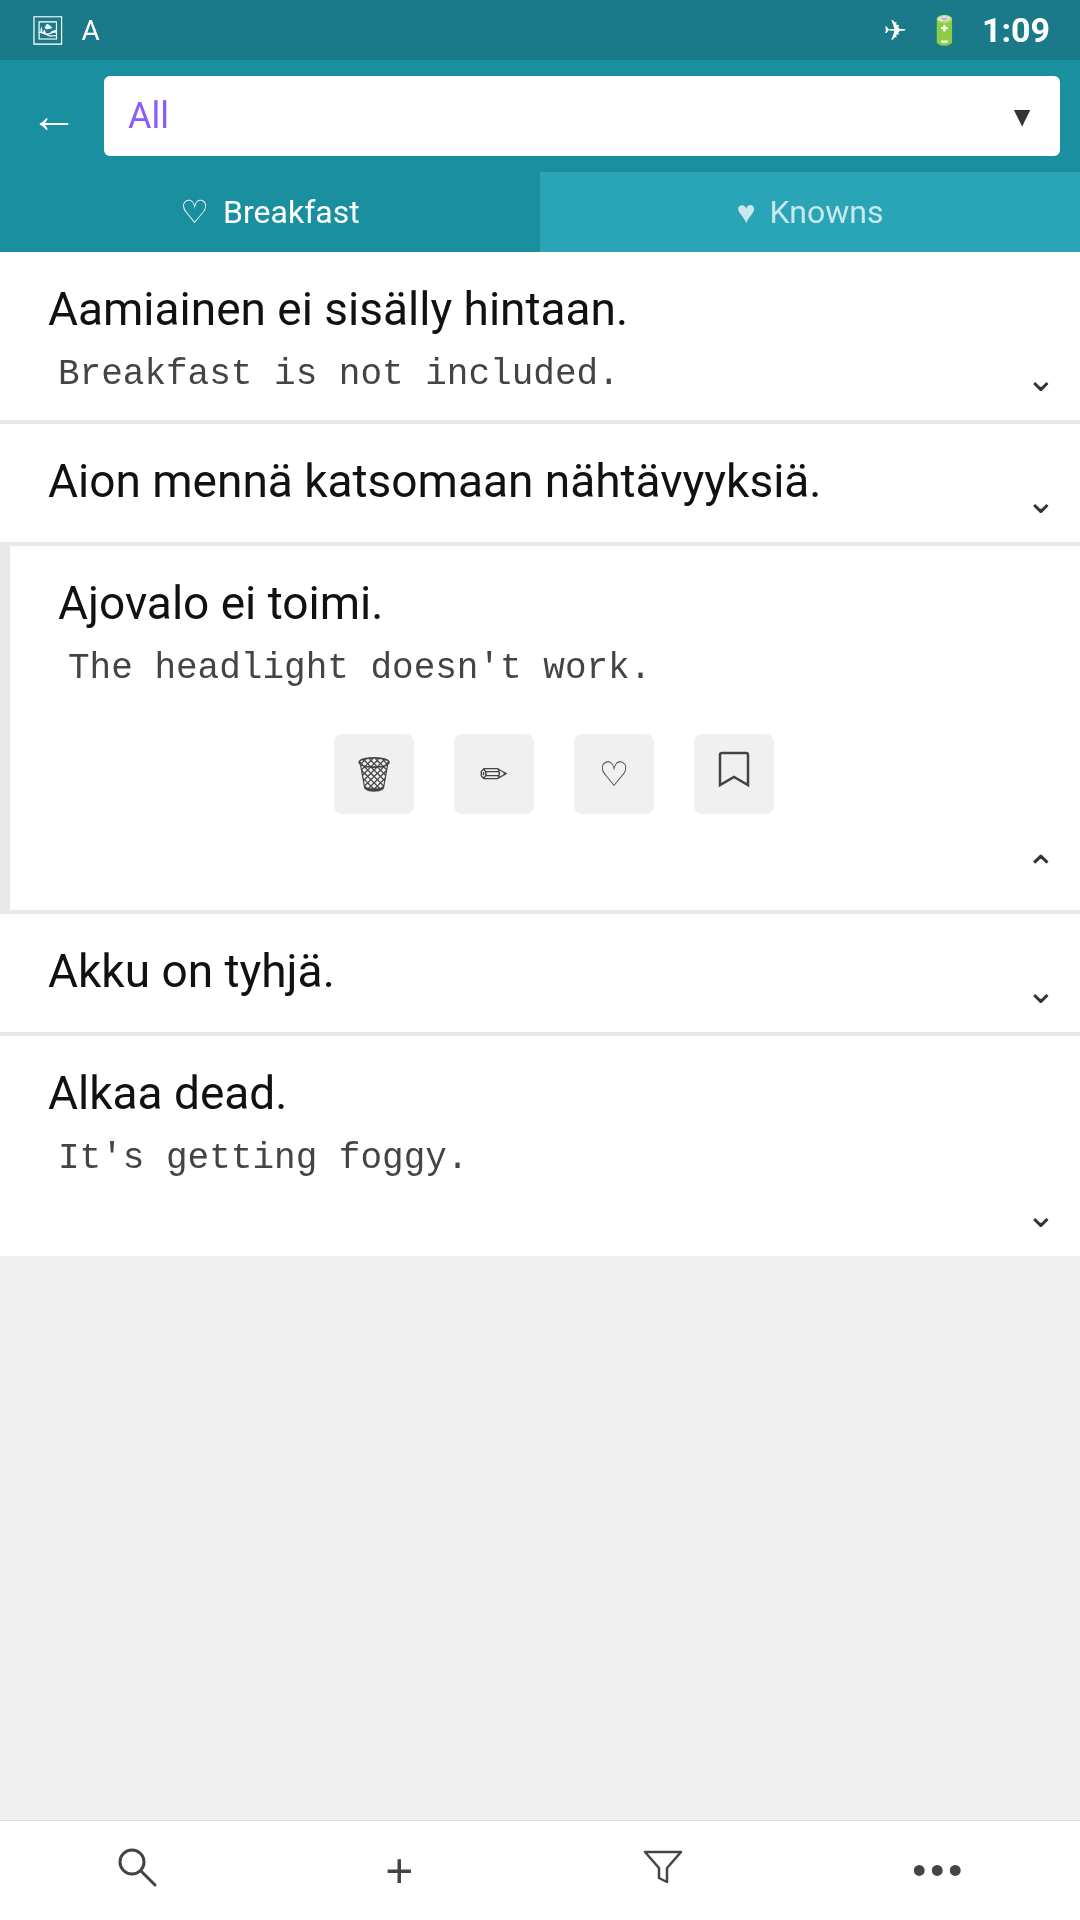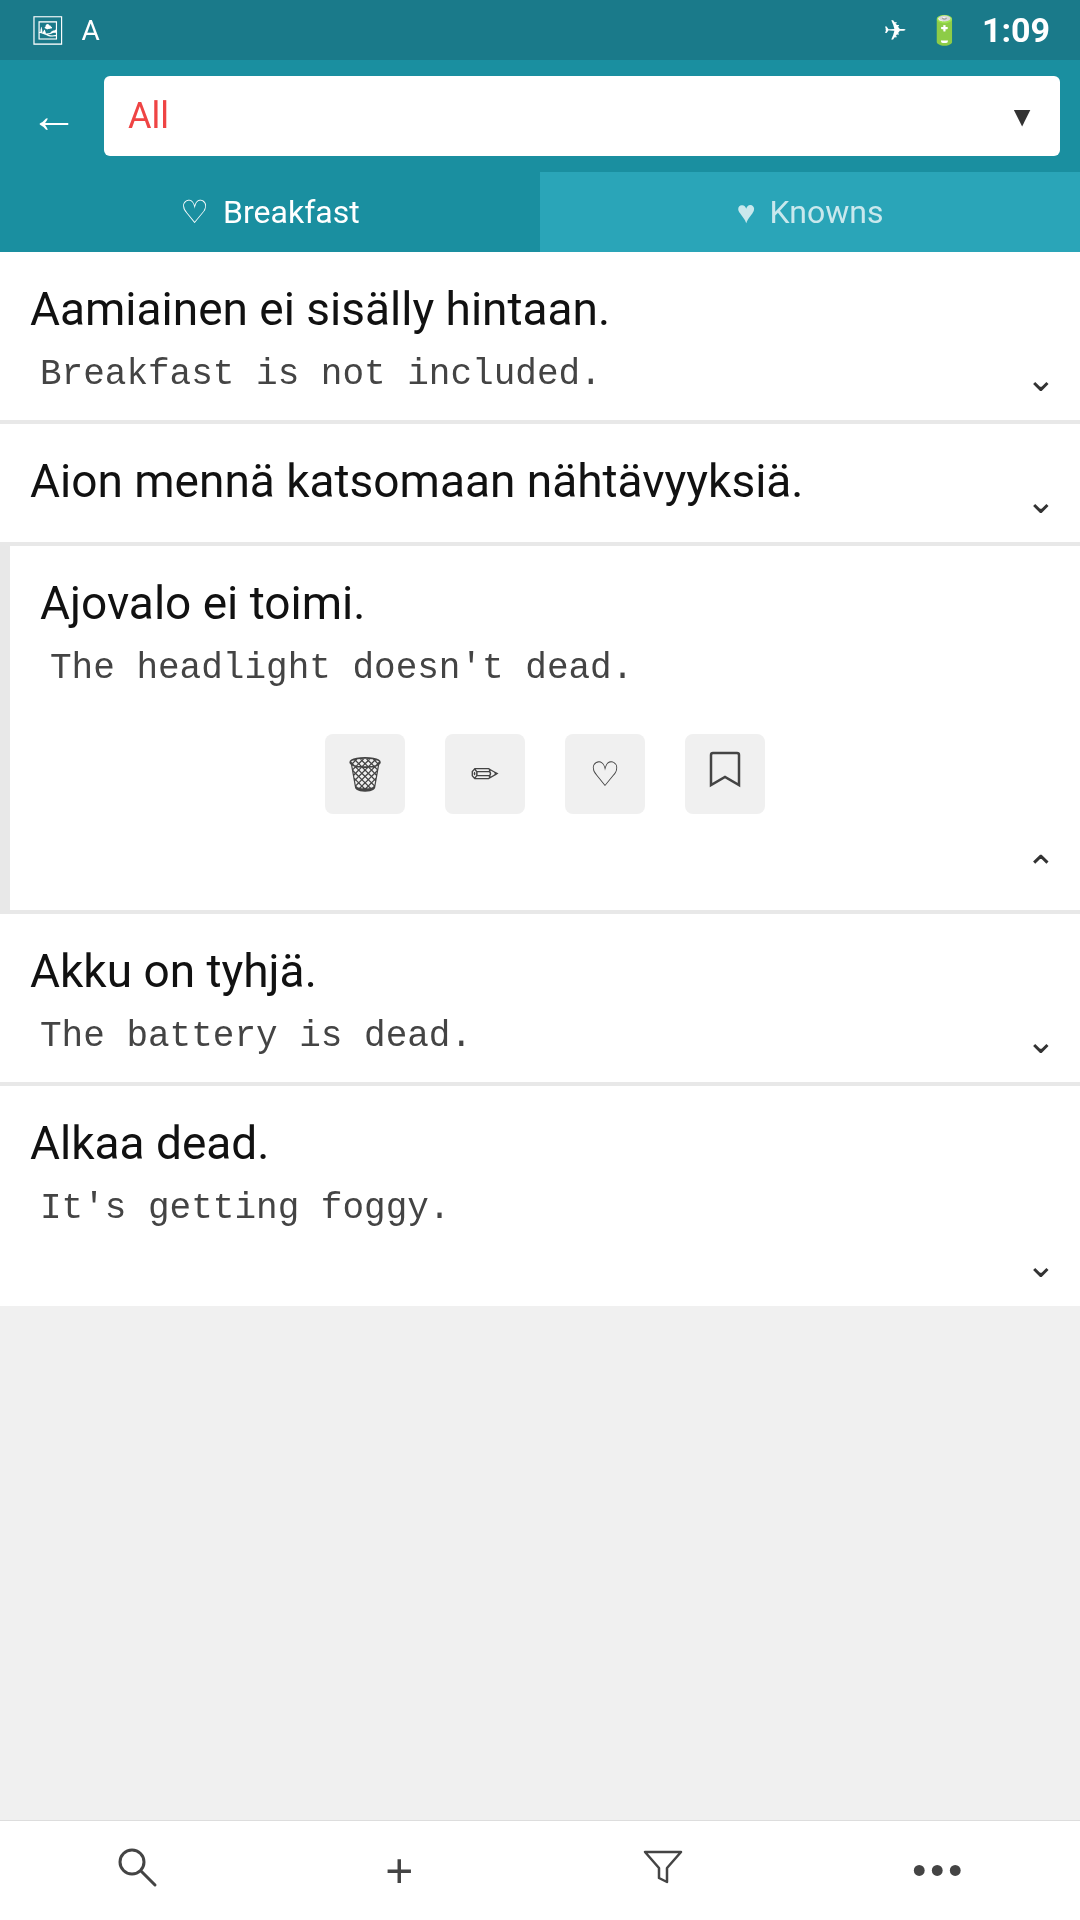--- a/index.html
+++ b/index.html
@@ -62,21 +62,21 @@
       border-radius: 6px;
       height: 80px;
       display: flex;
       align-items: center;
       padding: 0 24px;
       font-size: 36px;
       justify-content: space-between;
       cursor: pointer;
     }
     .filter-dropdown span {
-      color: #ef4444;
+      color: #8b5cf6;
     }
     .filter-dropdown .chevron {
       color: #333;
       font-size: 28px;
     }
 
     
     .tabs {
       display: flex;
       height: 80px;
@@ -102,21 +102,21 @@
       font-size: 32px;
     }
 
     
     .phrase-list {
       background: #e8e8e8;
     }
     .phrase-card {
       background: white;
       margin-bottom: 4px;
-      padding: 28px 30px 20px 30px;
+      padding: 28px 30px 20px 48px;
       position: relative;
     }
     .phrase-finnish {
       font-size: 46px;
       font-weight: 400;
       color: #111;
       line-height: 1.3;
       margin-bottom: 10px;
     }
     .phrase-english {
@@ -232,21 +232,21 @@
     <button class="expand-btn">⌄</button>
   </div>
 
   <div class="phrase-card">
     <div class="phrase-finnish">Aion mennä katsomaan nähtävyyksiä.</div>
     <button class="expand-btn">⌄</button>
   </div>
 
   <div class="phrase-card expanded">
     <div class="phrase-finnish">Ajovalo ei toimi.</div>
-    <div class="phrase-english">The headlight doesn't dead.</div>
+    <div class="phrase-english">The headlight doesn't work.</div>
     <div class="action-buttons">
       <button class="action-btn">
         <span>🗑</span>
       </button>
       <button class="action-btn">
         <span>✏</span>
       </button>
       <button class="action-btn">
         <span>♡</span>
       </button>
@@ -256,21 +256,20 @@
             <path d="M4 2h24a2 2 0 0 1 2 2v30l-14-8-14 8V4a2 2 0 0 1 2-2z" stroke="#444" stroke-width="2.5" fill="none"></path>
           </svg>
         </span>
       </button>
     </div>
     <button class="expand-btn">⌃</button>
   </div>
 
   <div class="phrase-card">
     <div class="phrase-finnish">Akku on tyhjä.</div>
-    <div class="phrase-english">The battery is dead.</div>
     <button class="expand-btn">⌄</button>
   </div>
 
   <div class="phrase-card" style="min-height:220px; overflow:hidden;">
     <div class="phrase-finnish">Alkaa dead.</div>
     <div class="phrase-english">It's getting foggy.</div>
     <button class="expand-btn">⌄</button>
   </div>
 
 </div>

